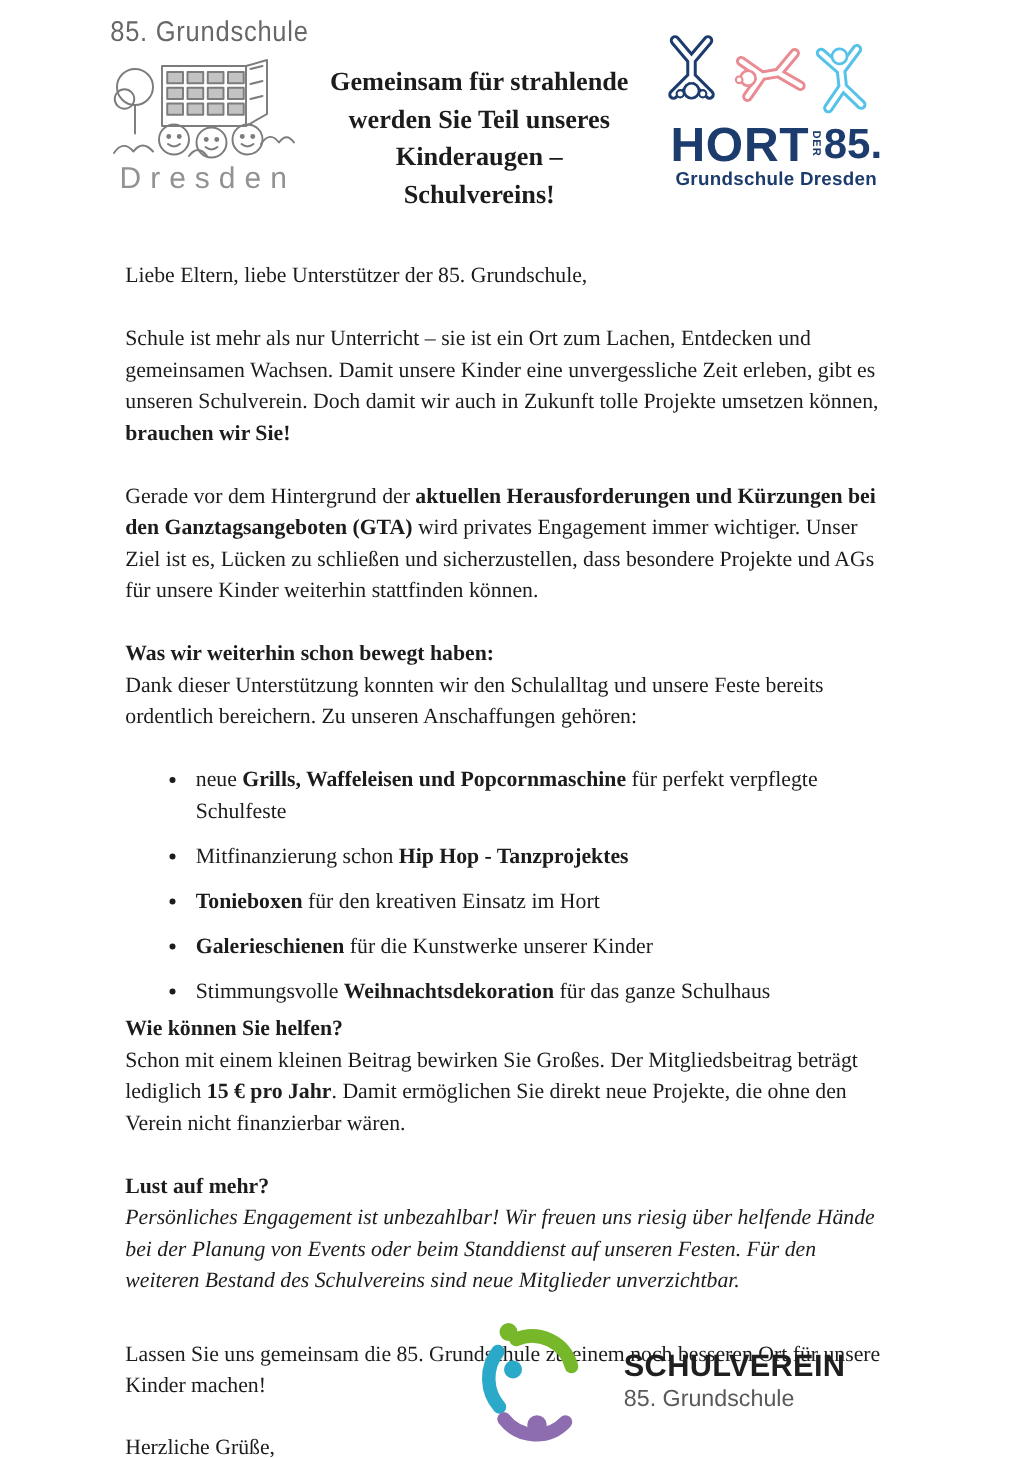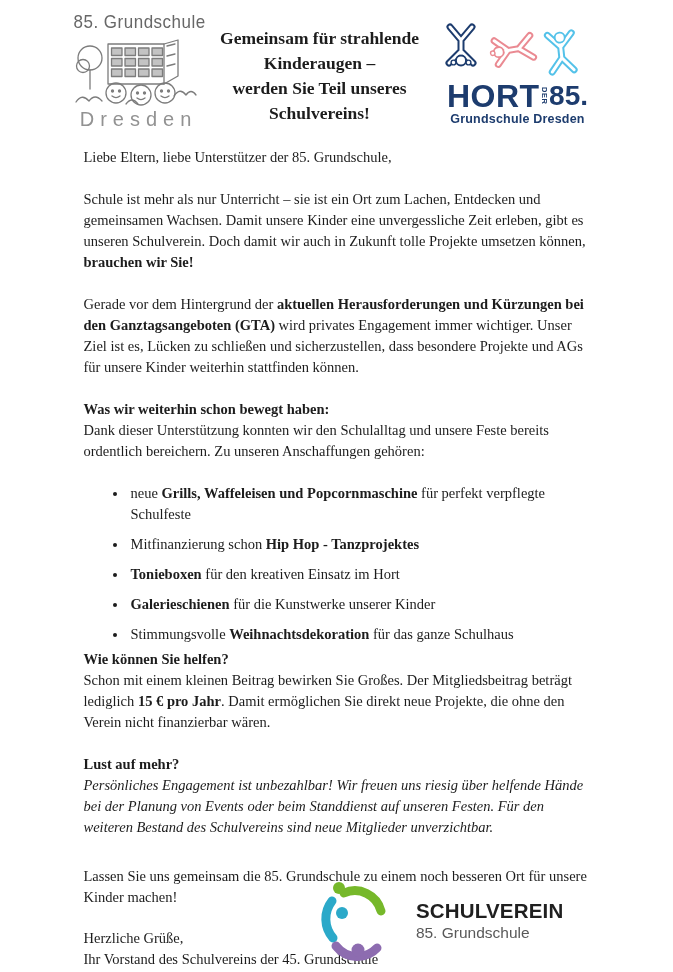--- a/index.html
+++ b/index.html
@@ -107,24 +107,24 @@
           <path d="M87,64 q4,3.2 8,0"></path>
 
           <path d="M2,70 q6,-9 13,-1 q6,-8 13,0"></path>
           <path d="M100,64 q6,-9 12,-1 q5,-7 10,0"></path>
           <path d="M52,72 q6,-8 12,0"></path>
         </g>
       </svg>
       <div class="school-logo-sub">Dresden</div>
     </div>
 
-    <h1 class="title-block" style="margin:0;">
+    <h1 class="title-block" style="margin:16px;">
       <span class="title-line">Gemeinsam für strahlende</span>
+      <span class="title-line">werden Sie Teil unseres</span>
       <span class="title-line">Kinderaugen –</span>
-      <span class="title-line">werden Sie Teil unseres</span>
       <span class="title-line">Schulvereins!</span>
     </h1>
 
     <div class="hort-logo">
       <svg viewBox="0 0 150 56" width="150" height="56">
         <g stroke-linecap="round" stroke-linejoin="round" fill="none">
 
           <g transform="translate(25,26) rotate(180)">
             <path d="M0,-6 L0,8 M0,-3 L-12,-15 M0,-3 L12,-15 M0,8 L-11,21 M0,8 L11,21" stroke="#1d3c6e" stroke-width="7"></path>
             <path d="M0,-6 L0,8 M0,-3 L-12,-15 M0,-3 L12,-15 M0,8 L-11,21 M0,8 L11,21" stroke="#ffffff" stroke-width="3"></path>

